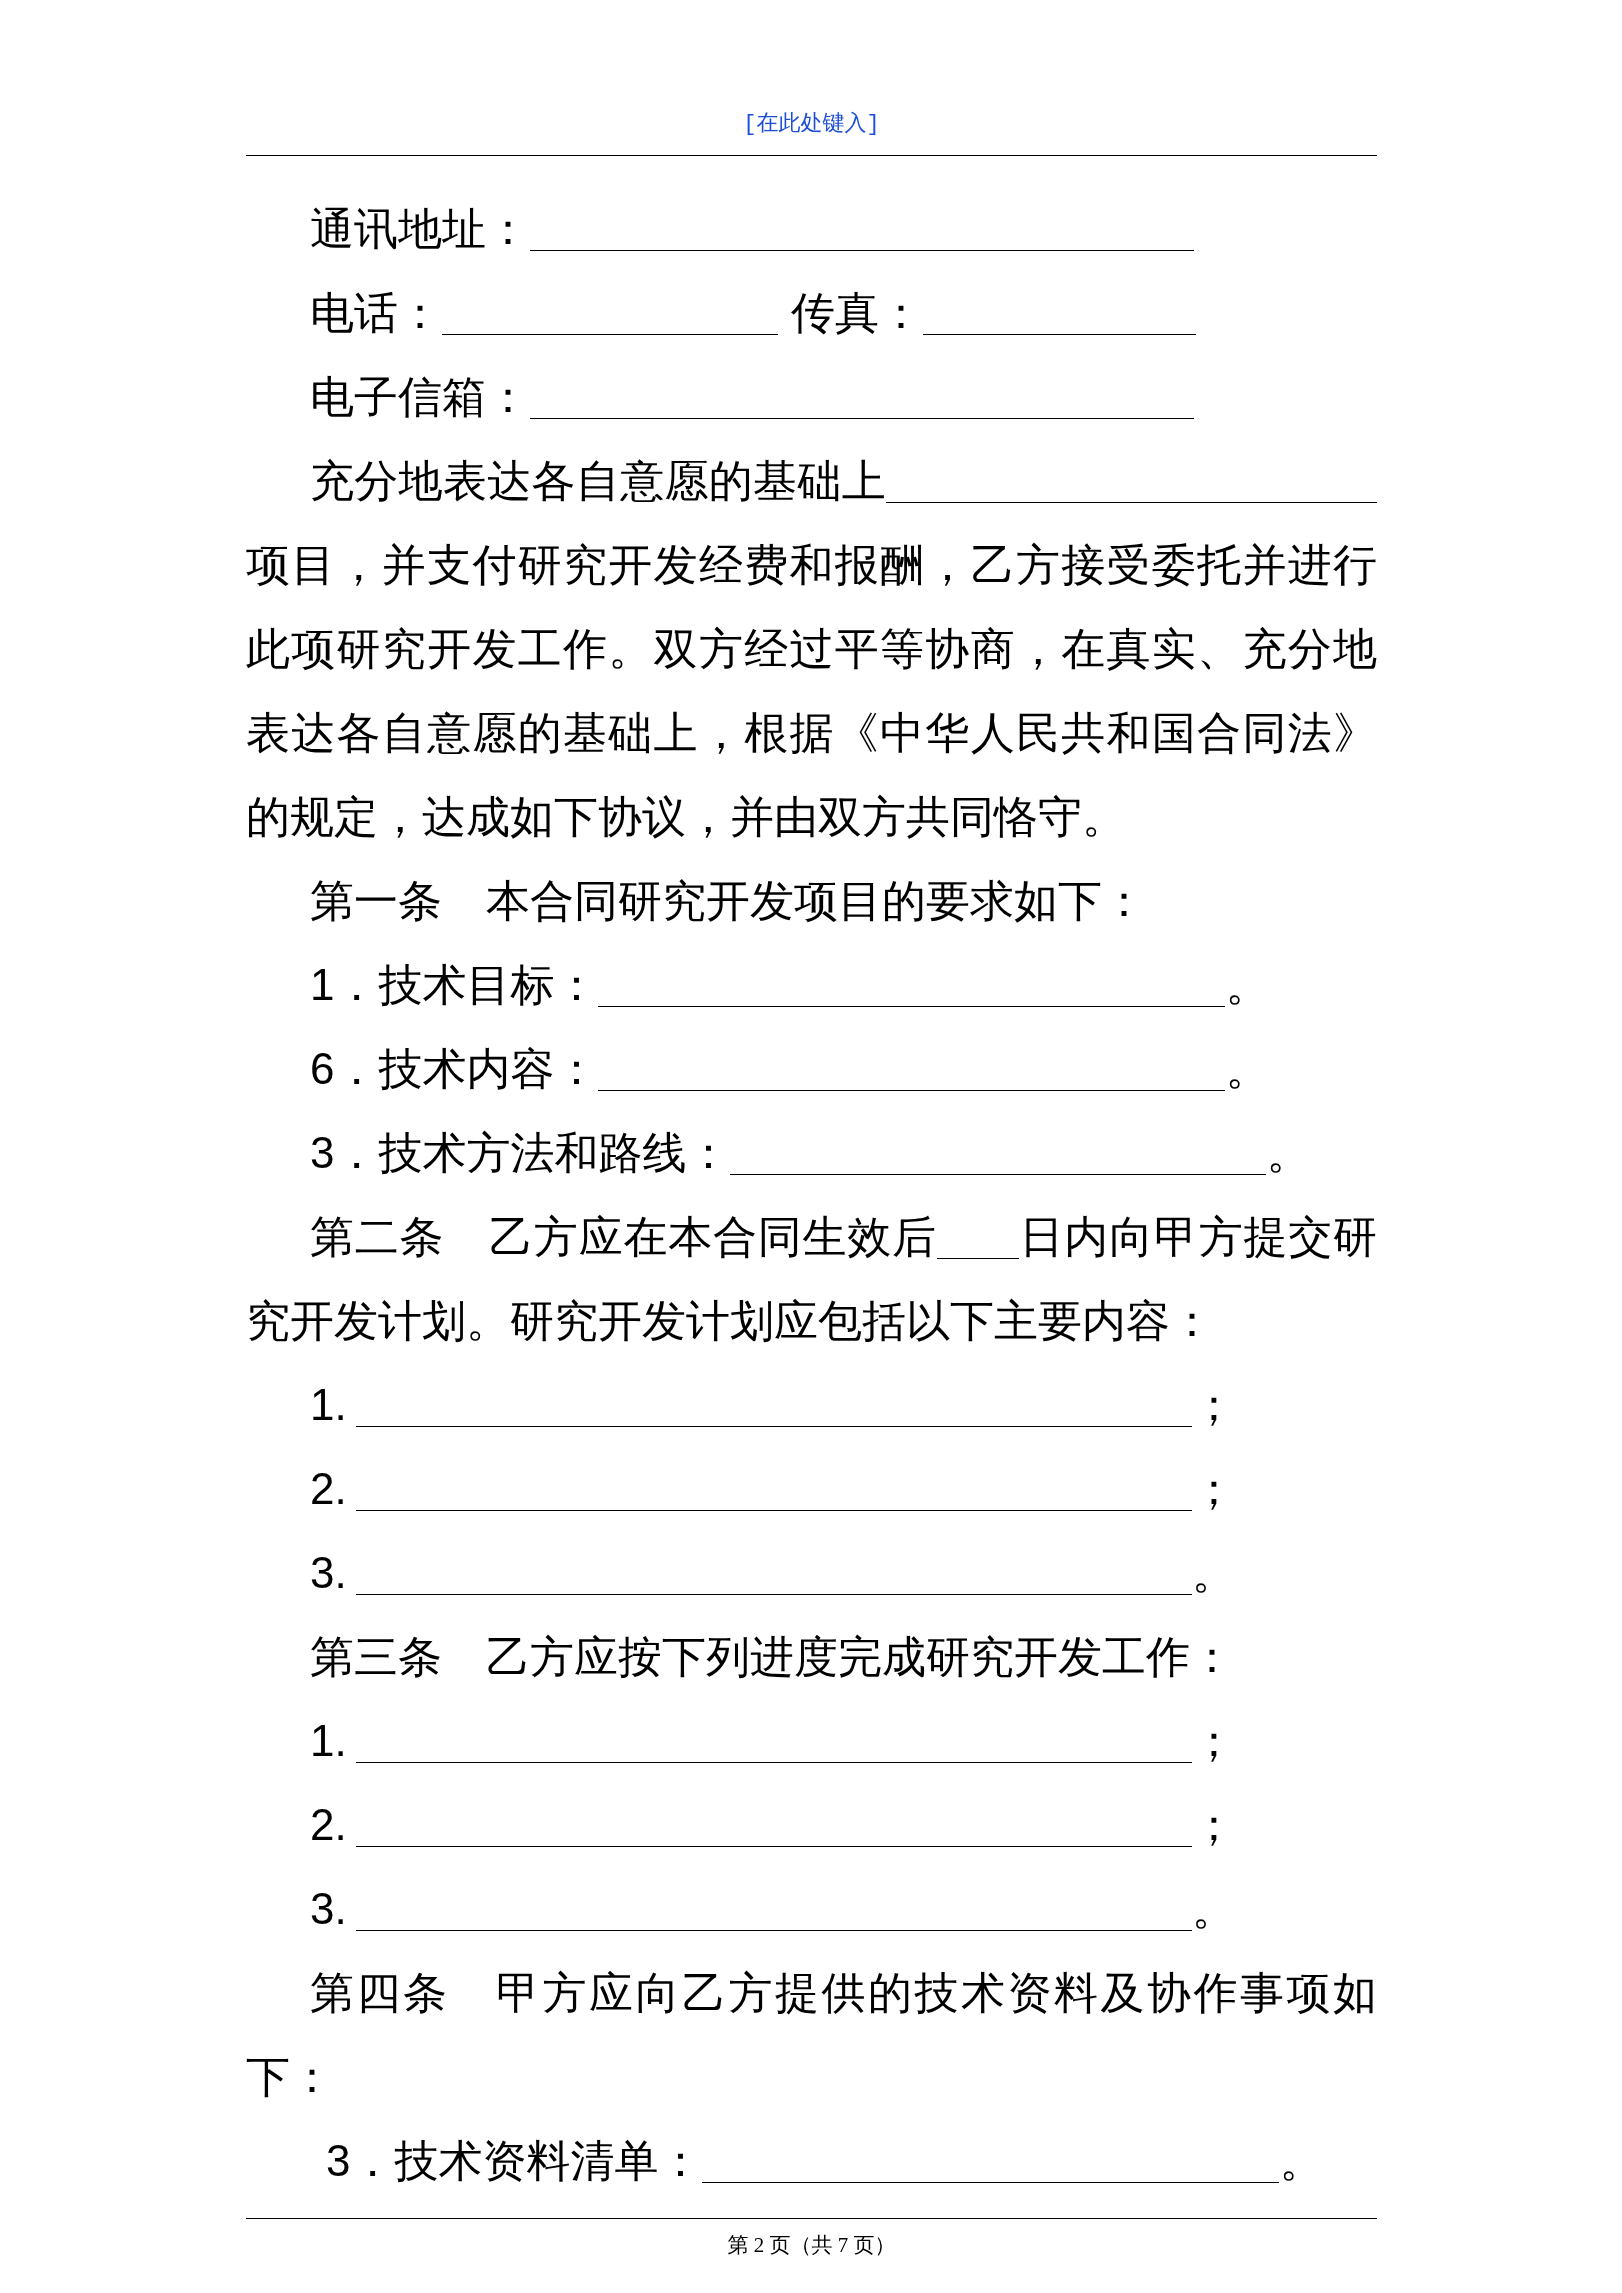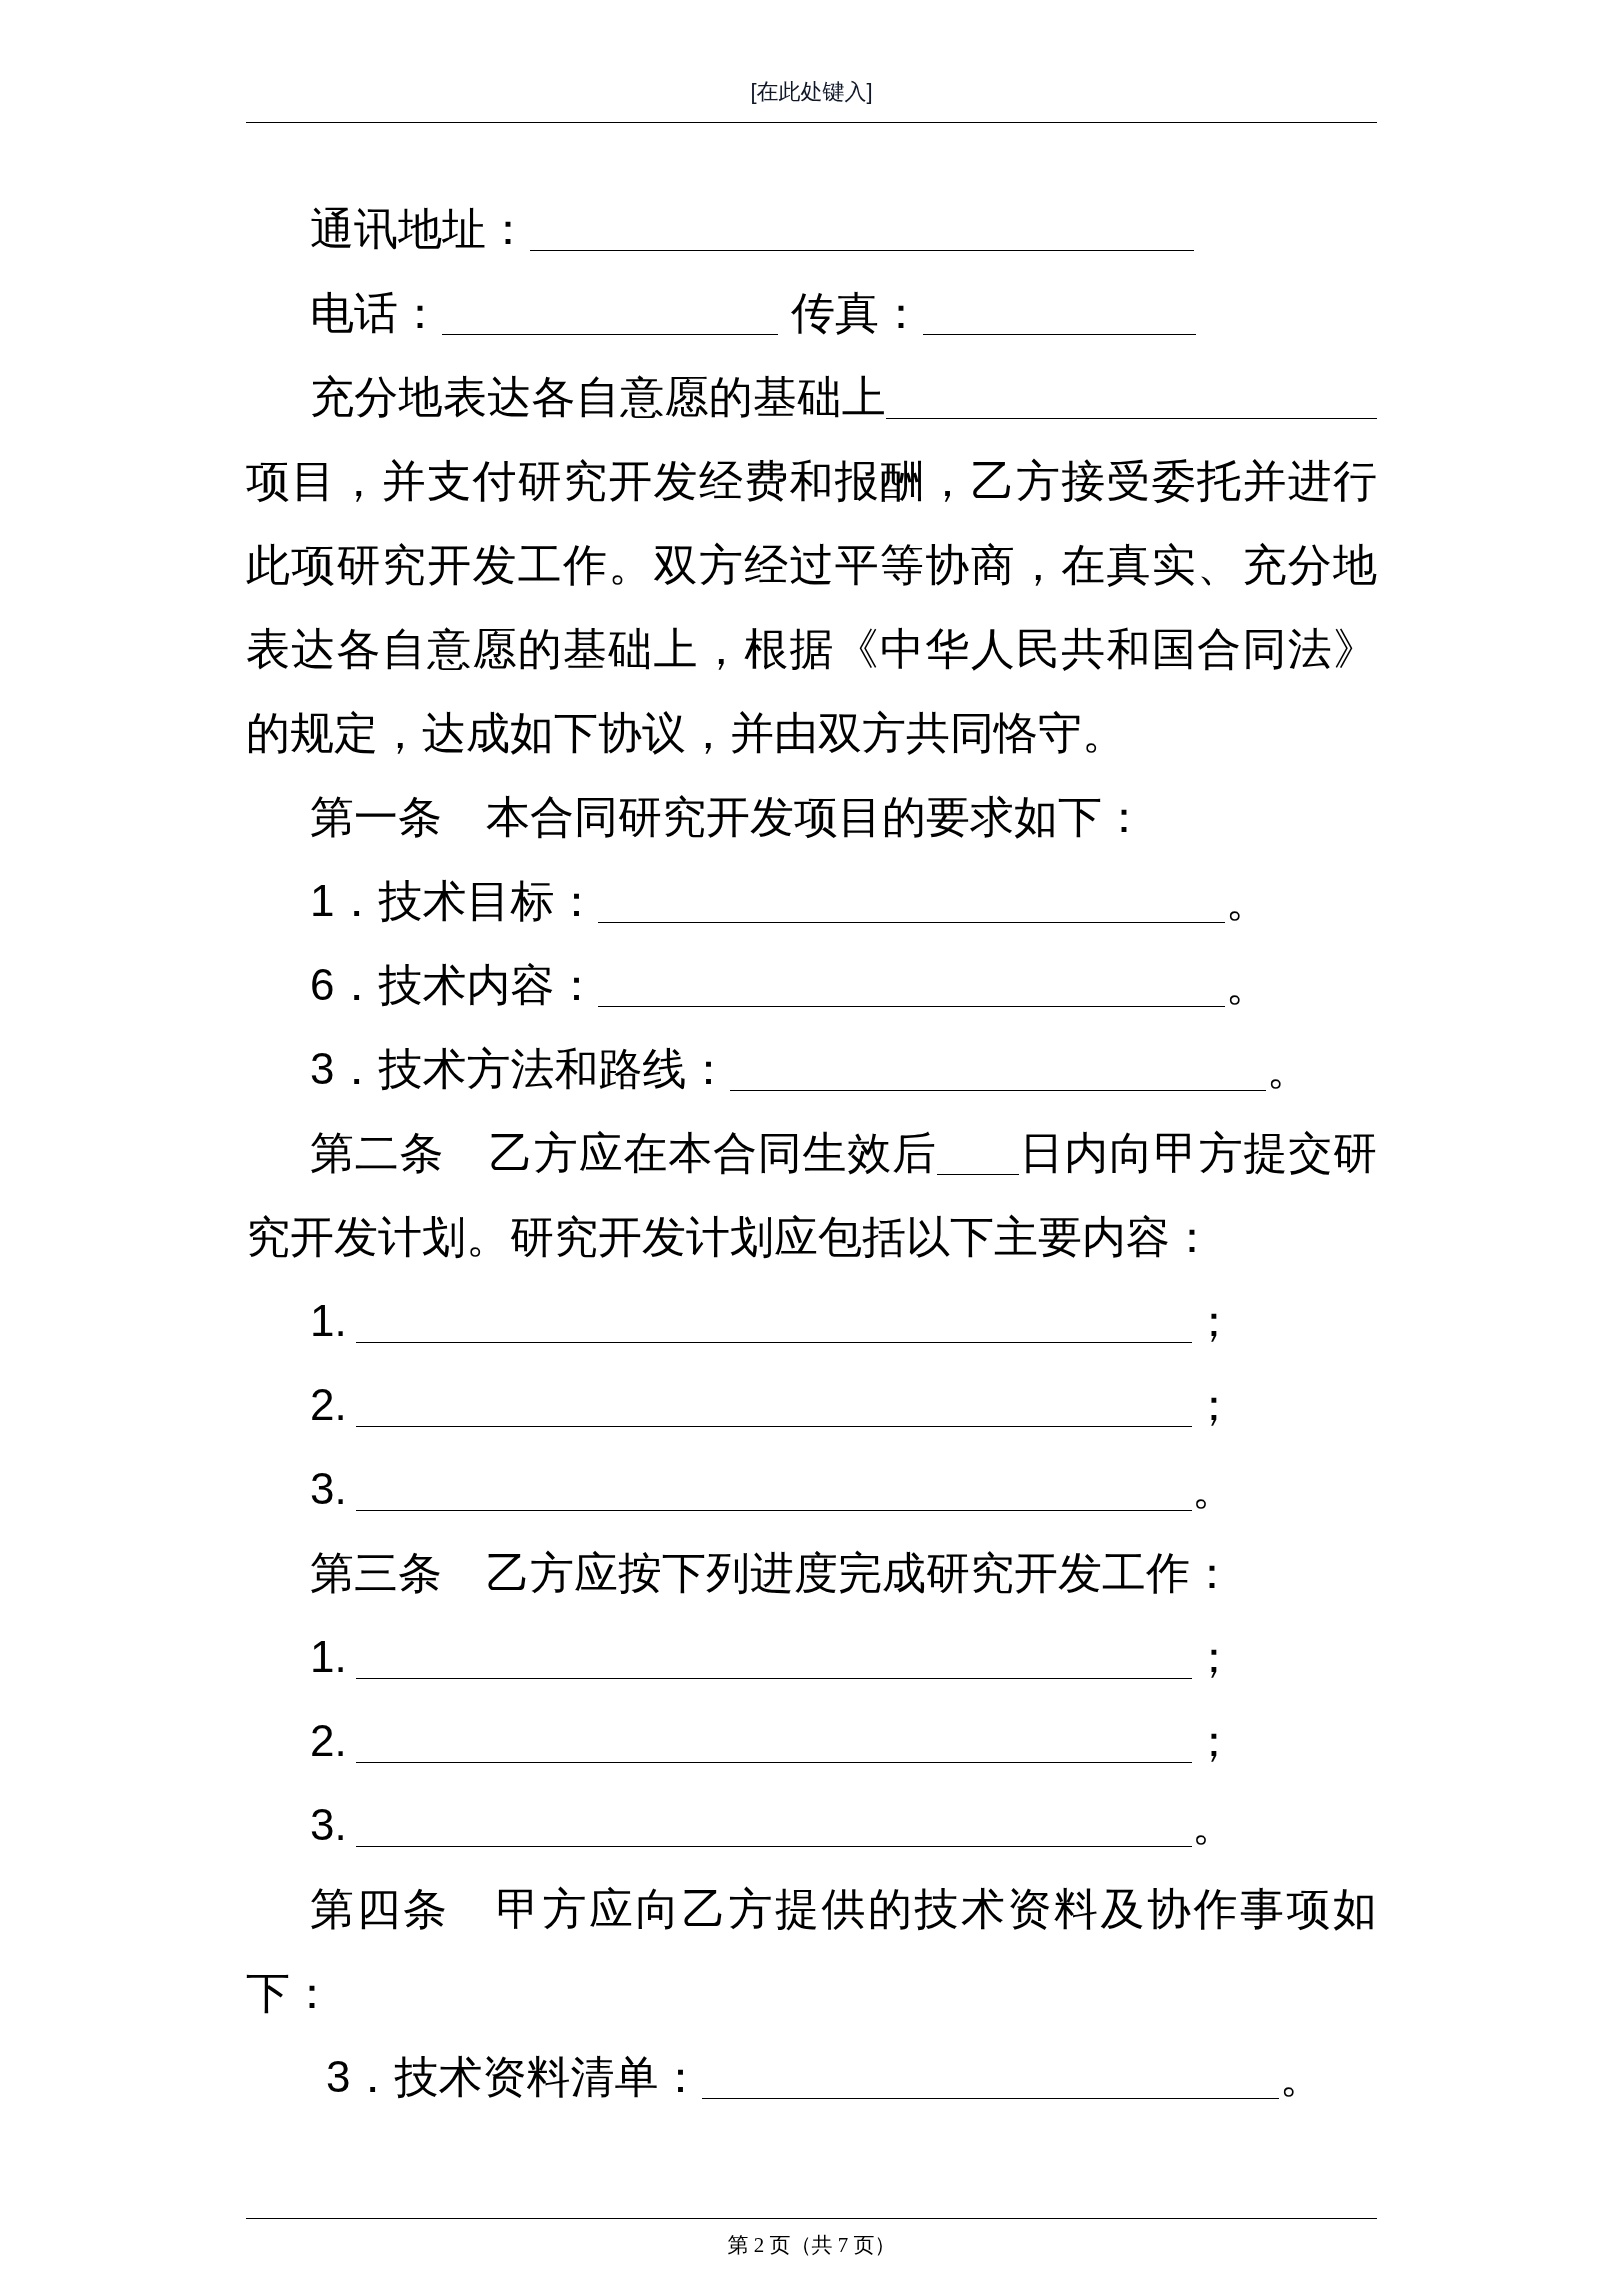--- a/index.html
+++ b/index.html
@@ -8,25 +8,25 @@
     position:relative;
     width:1623px; height:2294px;
     margin:0 auto;
     background:#ffffff;
     color:#000000;
     font-family:"Liberation Sans", sans-serif;
     overflow:hidden;
   }
   .doc-header { position:absolute; top:0; left:246px; right:246px; }
   .header-text {
-    padding-top:80px;
+    padding-top:113px;
     text-align:center;
-    font-family:Liberation Sans, sans-serif;
+    font-family:Liberation Mono, monospace;
     font-size:22px; line-height:23.6px;
-    color:#0f172a;
+    color:#1d4ed8;
   }
   .header-rule { margin-top:18px; border-top:1.8px solid #000; height:0; }
 
   .doc-body {
     position:absolute;
     top:178px; left:246px; right:246px;
     padding-top:9px;
     font-size:44px;
     line-height:84px;
     text-align:justify;
@@ -73,20 +73,21 @@
     <div class="header-text">[在此处键入]</div>
     <div class="header-rule"></div>
   </header>
 
   <main class="doc-body">
 
     <p class="indent"><span>通讯地址：</span><span class="blank w730"></span></p>
 
     <p class="indent"><span>电话：</span><span class="blank w370"></span><span class="fax-label">传真：</span><span class="blank w300"></span></p>
 
+    <p class="indent"><span>电子信箱：</span><span class="blank w730"></span></p>
 
     <p class="para indent"><span>充分地表达各自意愿的基础上</span><span class="blank w540"></span><span>项目，并支付研究开发经费和报酬，乙方接受委托并进行此项研究开发工作。双方经过平等协商，在真实、充分地表达各自意愿的基础上，根据《中华人民共和国合同法》的规定，达成如下协议，并由双方共同恪守。</span></p>
 
     <p class="indent">第一条　本合同研究开发项目的要求如下：</p>
 
     <p class="indent"><span>1．技术目标：</span><span class="blank w690"></span><span>。</span></p>
 
     <p class="indent"><span>6．技术内容：</span><span class="blank w690"></span><span>。</span></p>
 
     <p class="indent"><span>3．技术方法和路线：</span><span class="blank w590"></span><span>。</span></p>

